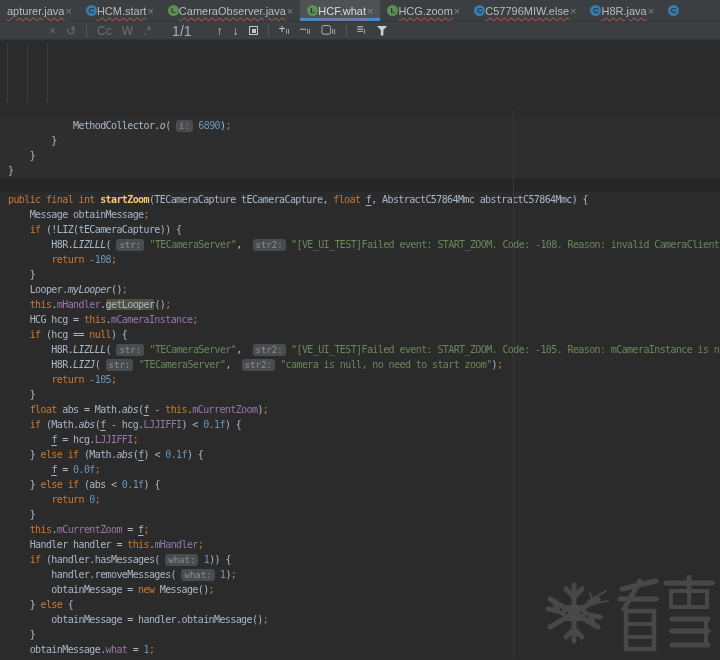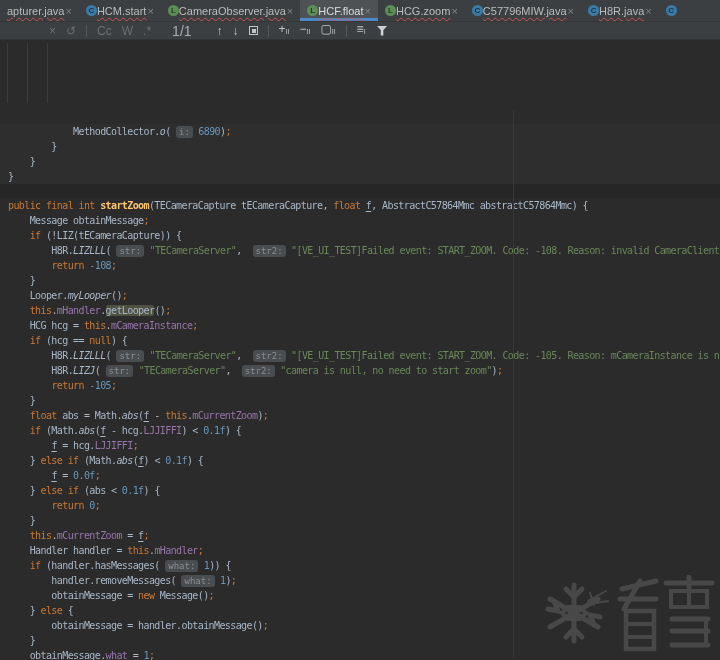--- a/index.html
+++ b/index.html
@@ -29,21 +29,21 @@
   .tb-square { width:9px; height:9px; border:1px solid #C2C6CA; display:inline-block;
                margin:0 5px; position:relative; }
   .tb-square::after { content:""; position:absolute; right:1px; bottom:1px; width:4px;
                height:4px; background:#C2C6CA; }
   .tb-funnel { width:11px; height:10px; background:#CED0D6; display:inline-block; margin:0 6px;
                clip-path:polygon(0 0,100% 0,62% 45%,62% 100%,38% 100%,38% 45%); }
 
   
   .editor { position:relative; height:619px; background:#2B2B2B;
             font-family:"DejaVu Sans Mono", monospace; font-size:10px; letter-spacing:-0.6px;
-            line-height:15px; color:#A9B7C6; padding-top:9px; white-space:pre; }
+            line-height:15px; color:#A9B7C6; padding-top:3px; white-space:pre; }
   .code-top { background:#2E2E2E; }
   .band { height:14px; background:#262626; }
   .code-line { height:15px; padding-left:8px; }
   .margin-line { position:absolute; left:513px; top:70px; bottom:0; width:1px;
                  background:#383838; pointer-events:none; }
   .guide { position:absolute; top:3px; height:60px; width:1px; background:#3C3C3C; }
   .k { color:#CC7832; }
   .m { color:#FFC66D; font-weight:bold;text-align:right; }
   .s { color:#6A8759; }
   .n { color:#6897BB; }
@@ -70,31 +70,31 @@
       <span class="tab-label err">HCM.start</span>
       <span class="tab-close">×</span>
     </div>
     <div class="tab">
       <span class="tab-icon green">L</span>
       <span class="tab-label err">CameraObserver.java</span>
       <span class="tab-close">×</span>
     </div>
     <div class="tab active">
       <span class="tab-icon green">L</span>
-      <span class="tab-label err">HCF.float</span>
+      <span class="tab-label err">HCF.what</span>
       <span class="tab-close">×</span>
     </div>
     <div class="tab">
       <span class="tab-icon green">L</span>
       <span class="tab-label err">HCG.zoom</span>
       <span class="tab-close">×</span>
     </div>
     <div class="tab">
       <span class="tab-icon blue">C</span>
-      <span class="tab-label err">C57796MIW.java</span>
+      <span class="tab-label err">C57796MIW.else</span>
       <span class="tab-close">×</span>
     </div>
     <div class="tab">
       <span class="tab-icon blue">C</span>
       <span class="tab-label err">H8R.java</span>
       <span class="tab-close">×</span>
     </div>
     <div class="tab">
       <span class="tab-icon blue">C</span>
     </div>

